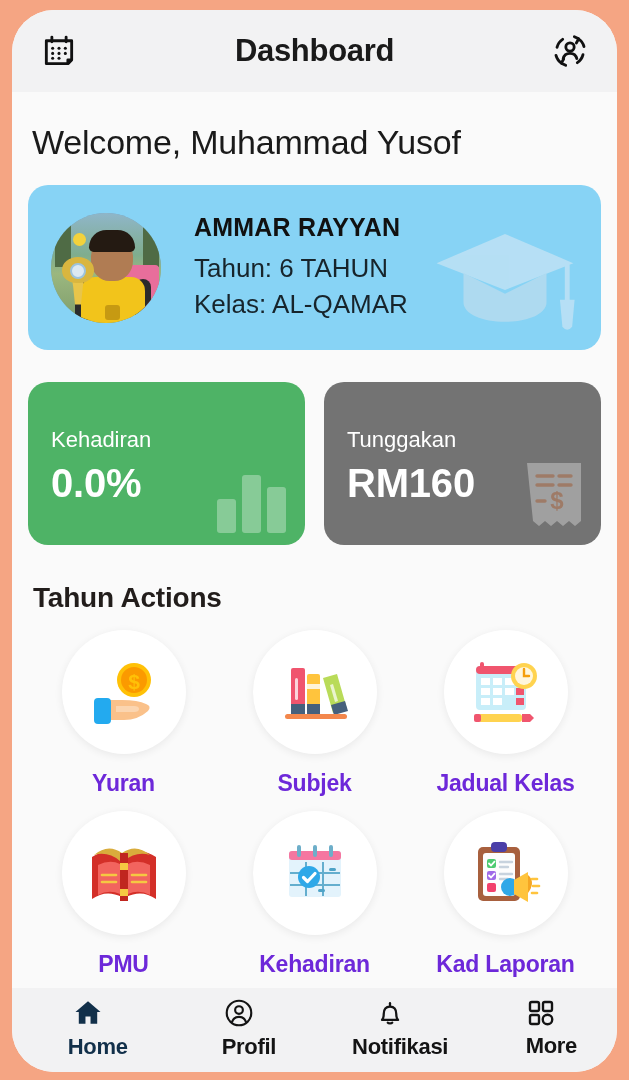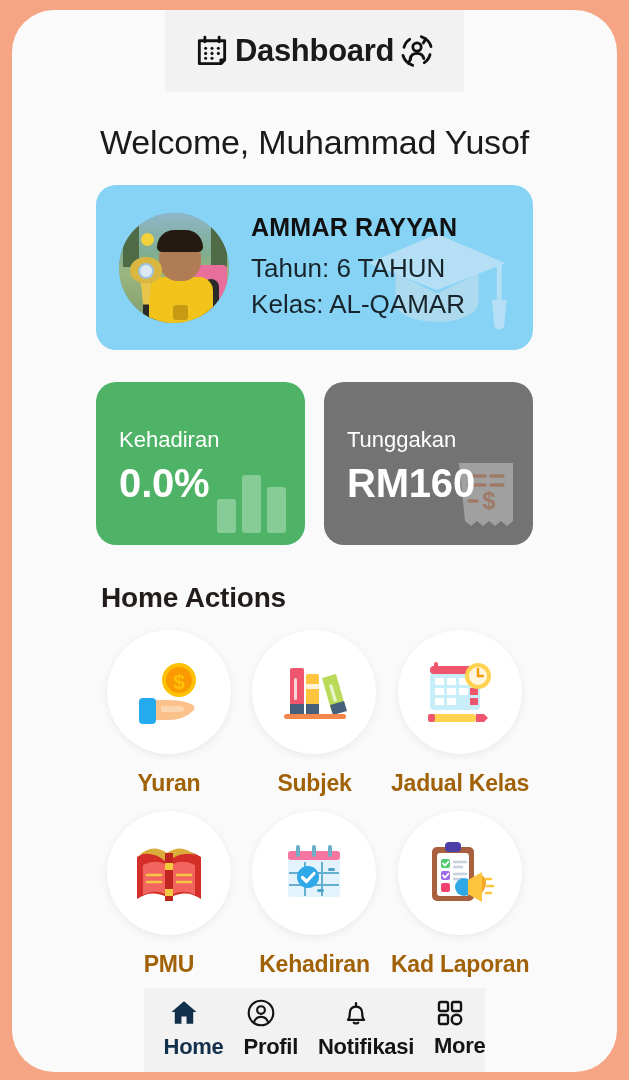--- a/index.html
+++ b/index.html
@@ -21,21 +21,20 @@
     position: absolute;
     left: 12px;
     top: 10px;
     width: 605px;
     height: 1062px;
     border-radius: 42px;
     background: #FAFAFA;
     overflow: hidden;
     display: flex;
     flex-direction: column;
-    align-items: center;
   }
 
   
   #app-header {
     height: 82px;
     background: #F2F2F3;
     display: flex;
     align-items: center;
     justify-content: space-between;
     padding: 0 24px;
@@ -73,20 +72,21 @@
   #student-card {
     margin-top: 23px;
     background: #87D3F5;
     border-radius: 20px;
     height: 165px;
     position: relative;
     display: flex;
     align-items: center;
     padding-left: 23px;
     overflow: hidden;
+    gap: 11px;
   }
 
   #student-avatar {
     width: 110px; height: 110px;
     border-radius: 50%;
     flex: none;
     overflow: hidden;
     position: relative;
     background: #6FA3C8;
   }
@@ -198,21 +198,21 @@
     background: #FFFFFF;
     box-shadow: 0 2px 8px rgba(0,0,0,0.07);
     display: flex;
     align-items: center;
     justify-content: center;
   }
   .action-label {
     margin-top: 16px;
     font-size: 23px;
     font-weight: bold;
-    color: #a16207;
+    color: #6d28d9;
     text-align: center;
     letter-spacing: -0.2px;
   }
 
   
   #bottom-nav {
     height: 84px;
     background: #F2F2F3;
     display: flex;
     align-items: center;
@@ -335,21 +335,21 @@
               <path d="M36 15 h12"></path>
             <path d="M14 24 h16"></path>
               <path d="M36 24 h12"></path>
             <path d="M14 40 h8"></path>
           </g>
           <text x="34" y="48" font-family="'Liberation Sans', sans-serif" font-size="24" font-weight="bold" fill="#F98B50" text-anchor="middle">$</text>
         </svg>
       </div>
     </div>
 
-    <div id="quick-actions-title">Home Actions</div>
+    <div id="quick-actions-title">Tahun Actions</div>
 
     <div id="actions-grid">
 
       <div class="action-item">
         <div class="action-circle">
           <svg width="76" height="76" viewBox="0 0 76 76">
             <circle cx="48" cy="26" r="17" fill="#FFC107"></circle>
             <circle cx="48" cy="26" r="13" fill="#FB9A00"></circle>
             <text x="48" y="35" font-family="'Liberation Sans', sans-serif" font-size="21" font-weight="bold" fill="#FFC107" text-anchor="middle">$</text>
             <path d="M22 46 h14 q16 0 24 4 q6 2 2 7 q-10 9 -24 9 H22 Z" fill="#FAC18A"></path>

